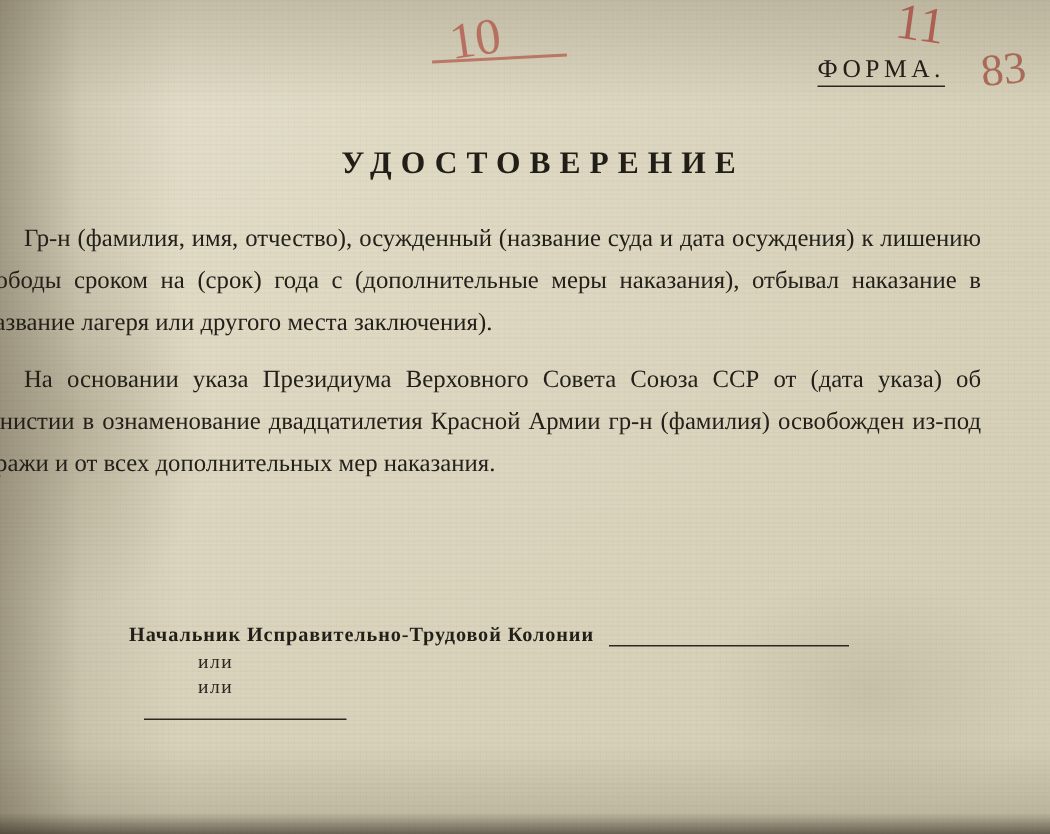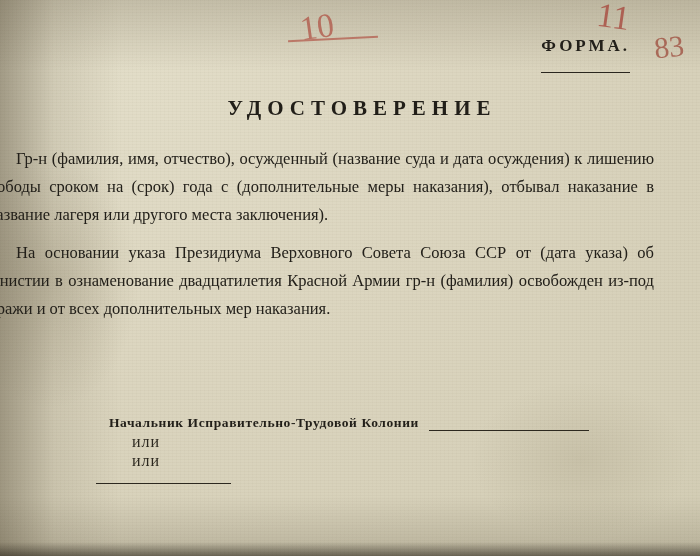--- a/index.html
+++ b/index.html
@@ -65,25 +65,25 @@
   .content {
     position: absolute;
     inset: 0;
     color: #23201a;
   }
   .forma {
     position: absolute;
     right: 70px;
     top: 36px;
     font-family: "Liberation Serif", serif;
-    font-weight: bold;
+    font-weight: normal;
     font-size: 17px;
     letter-spacing: 3px;
     border-bottom: 1.5px solid #2a261e;
-    padding-bottom: 16px;
+    padding-bottom: 1px;
   }
   .pencil-num {
     position: absolute;
     right: 16px;
     top: 30px;
     font-family: "Liberation Serif", serif;
     font-size: 30px;
     color: #a35a4a;
     transform: rotate(-6deg);
     opacity: .85;
@@ -155,30 +155,30 @@
   }
   .sig-row {
     display: flex;
     align-items: flex-end;
     font-weight: bold;
     font-size: 13.5px;
     letter-spacing: .6px;
     color: #221f19;
     margin-bottom: 2px;
   }
-  .sig-row .label { white-space: nowrap; margin-left: 23px; }
+  .sig-row .label { white-space: nowrap; }
   .sig-row .rule {
     flex: 0 0 auto;
     width: 160px;
     border-bottom: 1.4px solid #2c281f;
     margin-left: 10px;
     height: 12px;
   }
   .ili {
-    font-size: 16px;
+    font-size: 13px;
     font-weight: normal;
     letter-spacing: 1px;
     color: #2c281f;
     margin: 1px 0 1px 46px;
   }
   .sig-row.indent1 { margin-left: 0; }
   .sig-row.indent2 { margin-left: 8px; }
   .sig-row.indent3 { margin-left: 0; }
   .sig-row.indent2 .rule { width: 150px; }
   .sig-row.indent3 .rule { width: 135px; }

